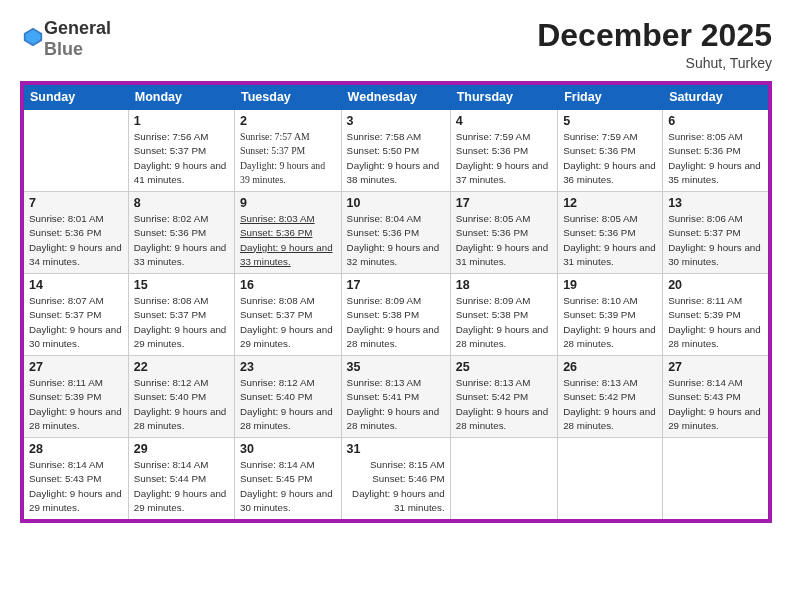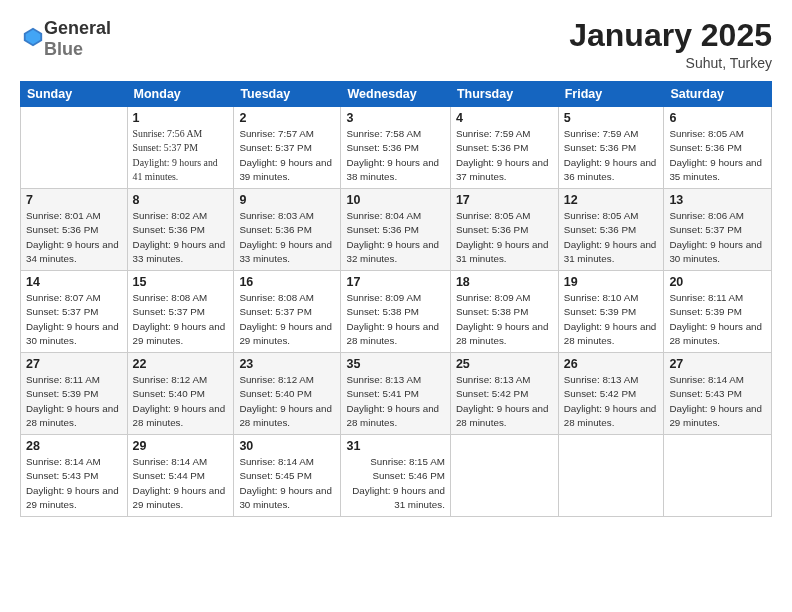--- a/index.html
+++ b/index.html
@@ -48,21 +48,21 @@
       line-height: 1.1;
     }
     .location {
       font-size: 14px;
       color: #444;
       margin-top: 2px;
     }
     .calendar {
       width: 100%;
       border-collapse: collapse;
-      border: 1px solid #a21caf;
+      border: 4px solid #a21caf;
     }
     .calendar th {
       background: #1565c0;
       color: #fff;
       font-size: 12.5px;
       font-weight: bold;
       padding: 5px 6px;
       text-align: left;
       border: 1px solid #1565c0;
     }
@@ -105,21 +105,21 @@
           <path d="M12 2 L22 8 L22 16 L12 22 L2 16 L2 8 Z" fill="#1565c0" opacity="0.85"></path>
           <path d="M12 4 L20 9 L20 15 L12 20 L4 15 L4 9 Z" fill="#42a5f5"></path>
         </svg>
       </div>
       <div class="logo-text">
         <span class="logo-general">General</span><br>
         <span class="logo-blue">Blue</span>
       </div>
     </div>
     <div class="title-block">
-      <div class="month-title">January 2025</div>
+      <div class="month-title">December 2025</div>
       <div class="location">Suhut, Turkey</div>
     </div>
   </div>
 
   <table class="calendar">
     <thead>
       <tr>
         <th>Sunday</th>
         <th>Monday</th>
         <th>Tuesday</th>
@@ -127,34 +127,34 @@
         <th>Thursday</th>
         <th>Friday</th>
         <th>Saturday</th>
       </tr>
     </thead>
     <tbody id="calendar-body">
     <tr>
           <td class="empty-cell"></td>
           <td>
             <span class="day-num">1</span>
-            <div class="day-info" style="white-space: pre-line; font-family: Liberation Serif, serif;">Sunrise: 7:56 AM
+            <div class="day-info" style="white-space: pre-line;">Sunrise: 7:56 AM
 Sunset: 5:37 PM
 Daylight: 9 hours and 41 minutes.</div>
           </td>
           <td>
             <span class="day-num">2</span>
-            <div class="day-info" style="white-space: pre-line;">Sunrise: 7:57 AM
+            <div class="day-info" style="white-space: pre-line; font-family: Liberation Serif, serif;">Sunrise: 7:57 AM
 Sunset: 5:37 PM
 Daylight: 9 hours and 39 minutes.</div>
           </td>
           <td>
             <span class="day-num">3</span>
             <div class="day-info" style="white-space: pre-line;">Sunrise: 7:58 AM
-Sunset: 5:36 PM
+Sunset: 5:50 PM
 Daylight: 9 hours and 38 minutes.</div>
           </td>
           <td>
             <span class="day-num">4</span>
             <div class="day-info" style="white-space: pre-line;">Sunrise: 7:59 AM
 Sunset: 5:36 PM
 Daylight: 9 hours and 37 minutes.</div>
           </td>
           <td>
             <span class="day-num">5</span>
@@ -177,21 +177,21 @@
 Daylight: 9 hours and 34 minutes.</div>
           </td>
           <td>
             <span class="day-num">8</span>
             <div class="day-info" style="white-space: pre-line;">Sunrise: 8:02 AM
 Sunset: 5:36 PM
 Daylight: 9 hours and 33 minutes.</div>
           </td>
           <td>
             <span class="day-num">9</span>
-            <div class="day-info" style="white-space: pre-line;">Sunrise: 8:03 AM
+            <div class="day-info" style="white-space: pre-line; text-decoration: underline;">Sunrise: 8:03 AM
 Sunset: 5:36 PM
 Daylight: 9 hours and 33 minutes.</div>
           </td>
           <td>
             <span class="day-num">10</span>
             <div class="day-info" style="white-space: pre-line;">Sunrise: 8:04 AM
 Sunset: 5:36 PM
 Daylight: 9 hours and 32 minutes.</div>
           </td>
           <td>

